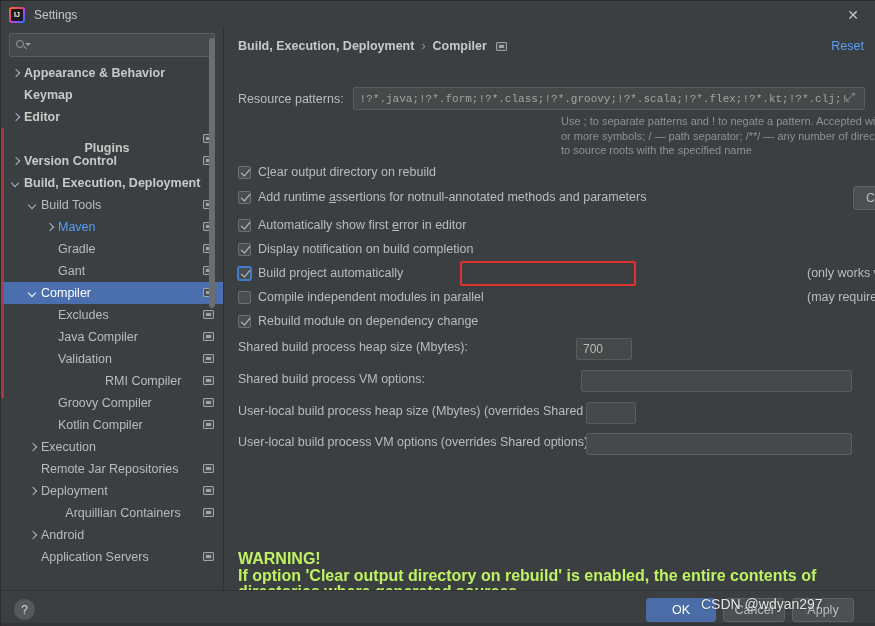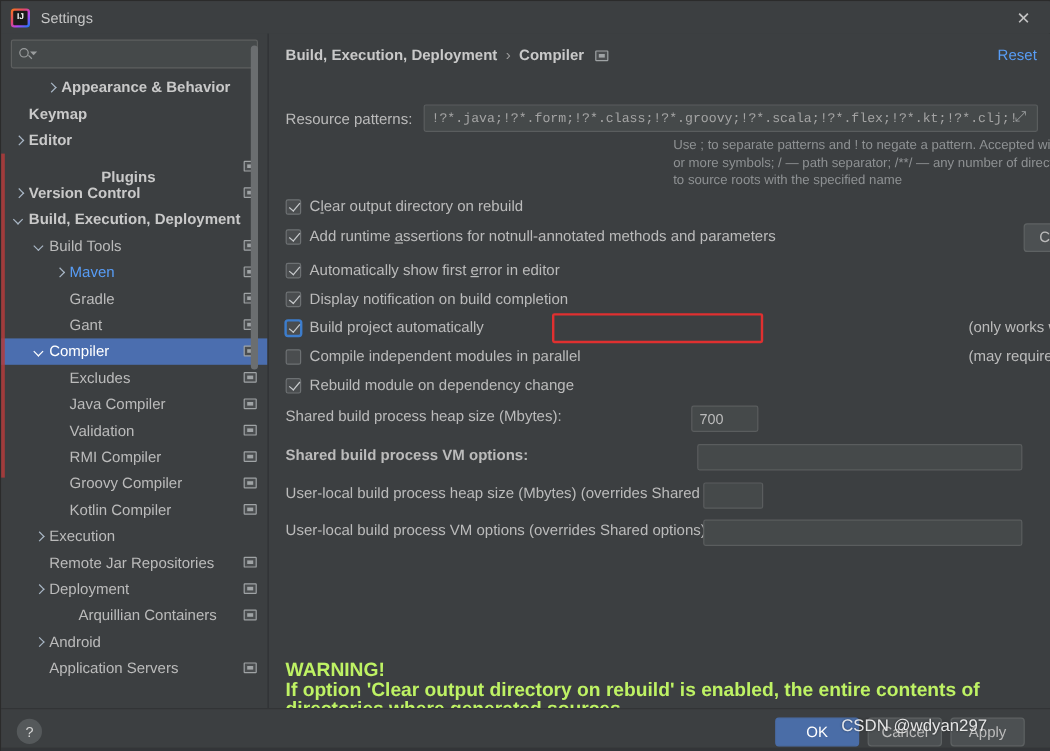--- a/index.html
+++ b/index.html
@@ -284,21 +284,21 @@
       <div class="search-box">
         <span class="search-icon">
           <span class="lens"></span>
             <span class="handle"></span>
             <span class="caret"></span>
         </span>
         <input class="search-input" type="text" placeholder="" style="">
       </div>
     </div>
     <div class="tree" id="tree">
-        <div class="tree-row" style="padding-left: 8px; margin-left: 27px;">
+        <div class="tree-row" style="padding-left: 8px;">
           <span class="arrow right"></span>
           <span class="tree-label bold">Appearance &amp; Behavior</span>
         </div>
         <div class="tree-row" style="padding-left: 8px;">
           <span class="arrow"></span>
           <span class="tree-label bold">Keymap</span>
         </div>
         <div class="tree-row" style="padding-left: 8px;">
           <span class="arrow right"></span>
           <span class="tree-label bold">Editor</span>
@@ -350,21 +350,21 @@
         <div class="tree-row" style="padding-left: 42px;">
           <span class="arrow"></span>
           <span class="tree-label">Java Compiler</span>
           <span class="proj-icon"></span>
         </div>
         <div class="tree-row" style="padding-left: 42px;">
           <span class="arrow"></span>
           <span class="tree-label">Validation</span>
           <span class="proj-icon"></span>
         </div>
-        <div class="tree-row" style="padding-left: 42px;">
+        <div class="tree-row" style="padding-left: 42px; gap: 47px;">
           <span class="arrow"></span>
           <span class="tree-label">RMI Compiler</span>
           <span class="proj-icon"></span>
         </div>
         <div class="tree-row" style="padding-left: 42px;">
           <span class="arrow"></span>
           <span class="tree-label">Groovy Compiler</span>
           <span class="proj-icon"></span>
         </div>
         <div class="tree-row" style="padding-left: 42px;">
@@ -470,21 +470,21 @@
 
     <div class="highlight-box"></div>
 
     <div id="fields-container">
         <div class="fld-row" style="top: 312px;">
           <span class="fld-label">Shared build process heap size (Mbytes):</span>
         </div>
         <div class="txt-field" style="top: 310px; left: 352px; width: 56px;">
           <input type="text" value="700" style="">
         </div>
-        <div class="fld-row" style="top: 344px; font-weight: bold;">
+        <div class="fld-row" style="top: 344px;">
           <span class="fld-label">Shared build process VM options:</span>
         </div>
         <div class="txt-field" style="top: 342px; left: 357px; width: 271px;">
           <input type="text" value="" style="">
         </div>
         <div class="fld-row" style="top: 376px;">
           <span class="fld-label">User-local build process heap size (Mbytes) (overrides Shared size):</span>
         </div>
         <div class="txt-field" style="top: 374px; left: 362px; width: 50px;">
           <input type="text" value="" style="">

